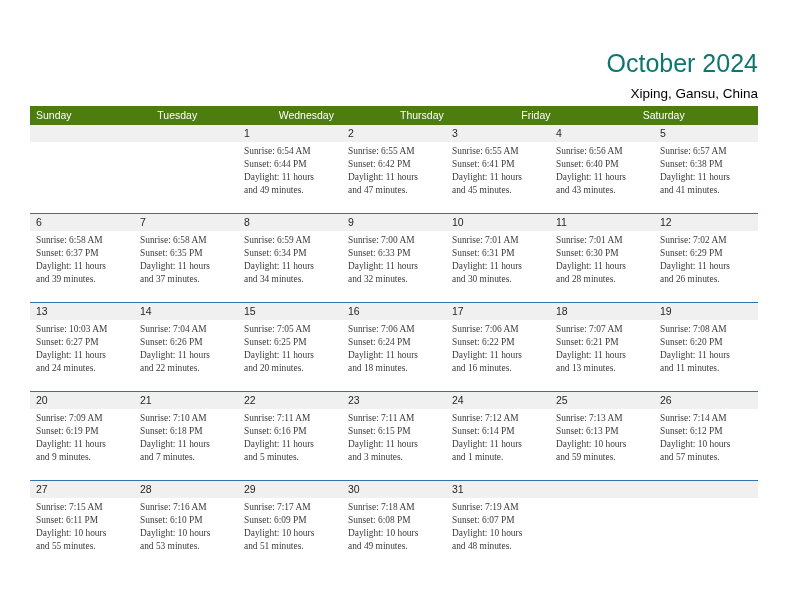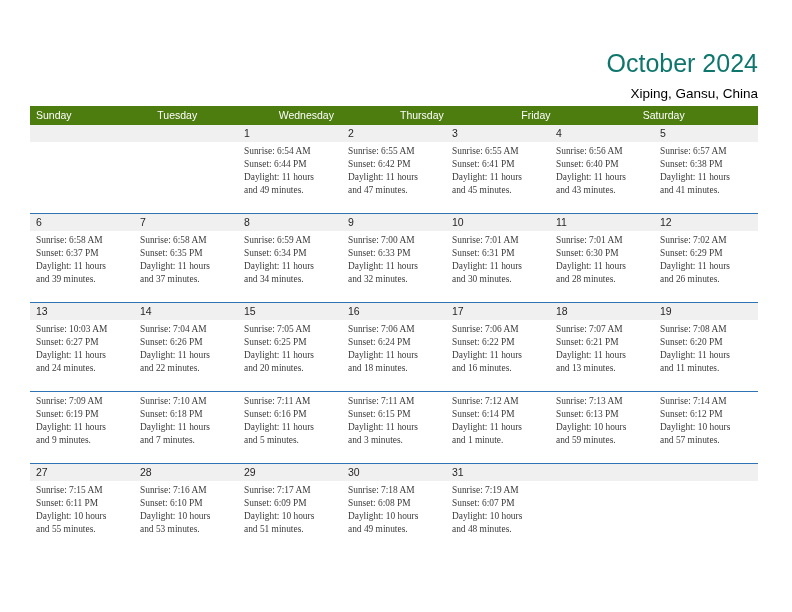--- a/index.html
+++ b/index.html
@@ -324,20 +324,29 @@
             </div>
             <div class="detail">
               <div>Sunrise: 7:08 AM</div>
               <div>Sunset: 6:20 PM</div>
               <div>Daylight: 11 hours</div>
               <div>and 11 minutes.</div>
             </div>
           </div>
         </div>
         <div class="week">
+          <div class="daynum-row">
+            <div class="daynum">20</div>
+            <div class="daynum">21</div>
+            <div class="daynum">22</div>
+            <div class="daynum">23</div>
+            <div class="daynum">24</div>
+            <div class="daynum">25</div>
+            <div class="daynum">26</div>
+          </div>
           <div class="detail-row">
             <div class="detail">
               <div>Sunrise: 7:09 AM</div>
               <div>Sunset: 6:19 PM</div>
               <div>Daylight: 11 hours</div>
               <div>and 9 minutes.</div>
             </div>
             <div class="detail">
               <div>Sunrise: 7:10 AM</div>
               <div>Sunset: 6:18 PM</div>

